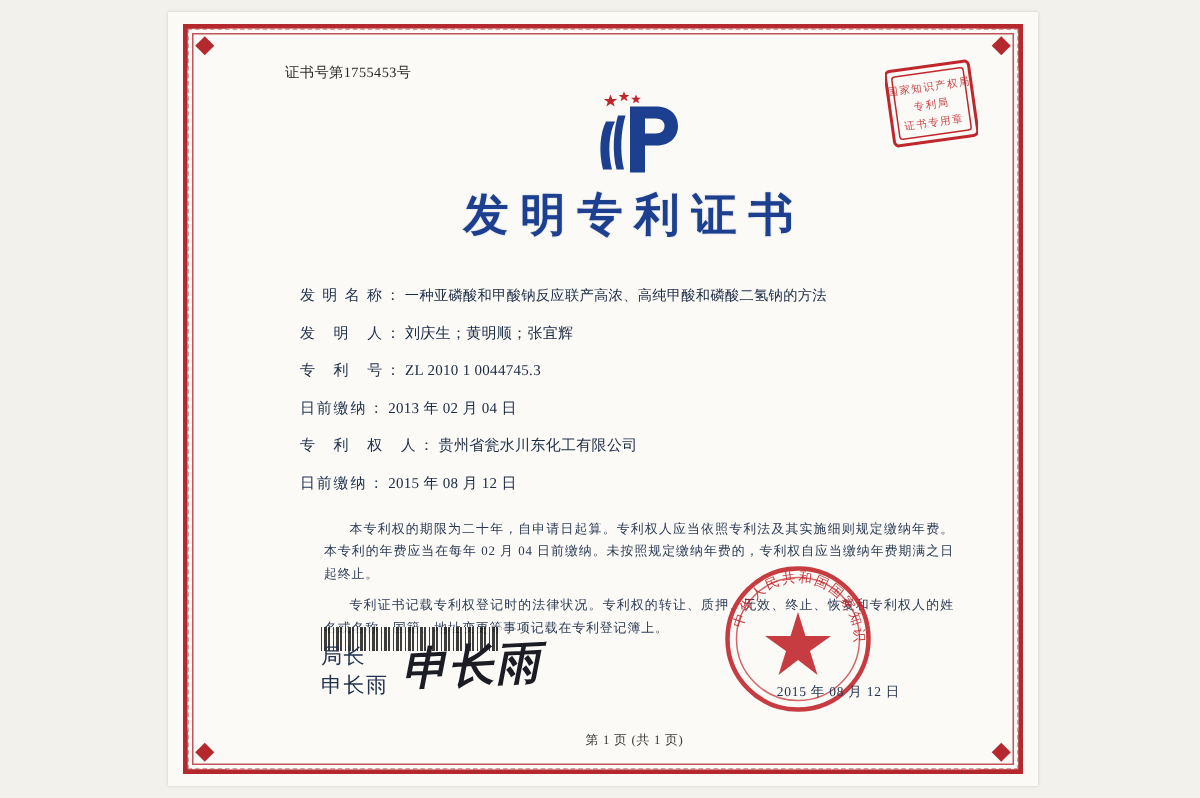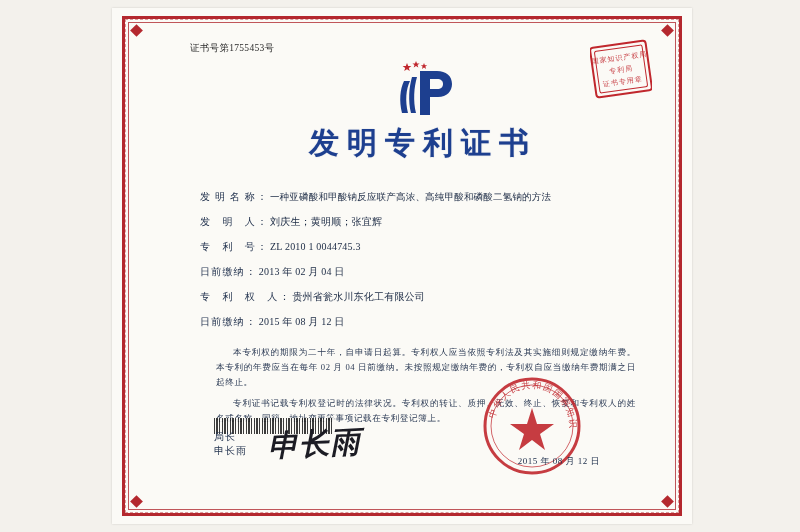--- a/index.html
+++ b/index.html
@@ -175,21 +175,21 @@
 
   
   .sign-block {
     position: absolute;
     left: 26px;
     bottom: 22px;
     width: 260px;
     height: 48px;
   }
   .sign-label {
-    font-size: 10px;
+    font-size: 14px;
     color: #23334f;
     letter-spacing: 1px;
     line-height: 1.35;
     position: absolute;
     left: 0;
     top: 4px;
   }
   .signature {
     position: absolute;
     left: 54px;
@@ -346,16 +346,17 @@
           <polygon points="52,34 57,50 74,50 60,60 65,76 52,66 39,76 44,60 30,50 47,50" fill="#c0272d" opacity=".9"></polygon>
           <path id="sealArc" d="M 14 52 A 38 38 0 0 1 90 52" fill="none"></path>
           <text fill="#c0272d" font-size="9" opacity=".9" letter-spacing="1.5">
             <textPath href="#sealArc" startOffset="6%">中华人民共和国国家知识产权局</textPath>
           </text>
         </svg>
       </div>
 
       <div class="seal-date">2015 年 08 月 12 日</div>
 
+      <div class="footer">第 1 页 (共 1 页)</div>
 
     </div>
   </div>
 </div>
 
 </body></html>

